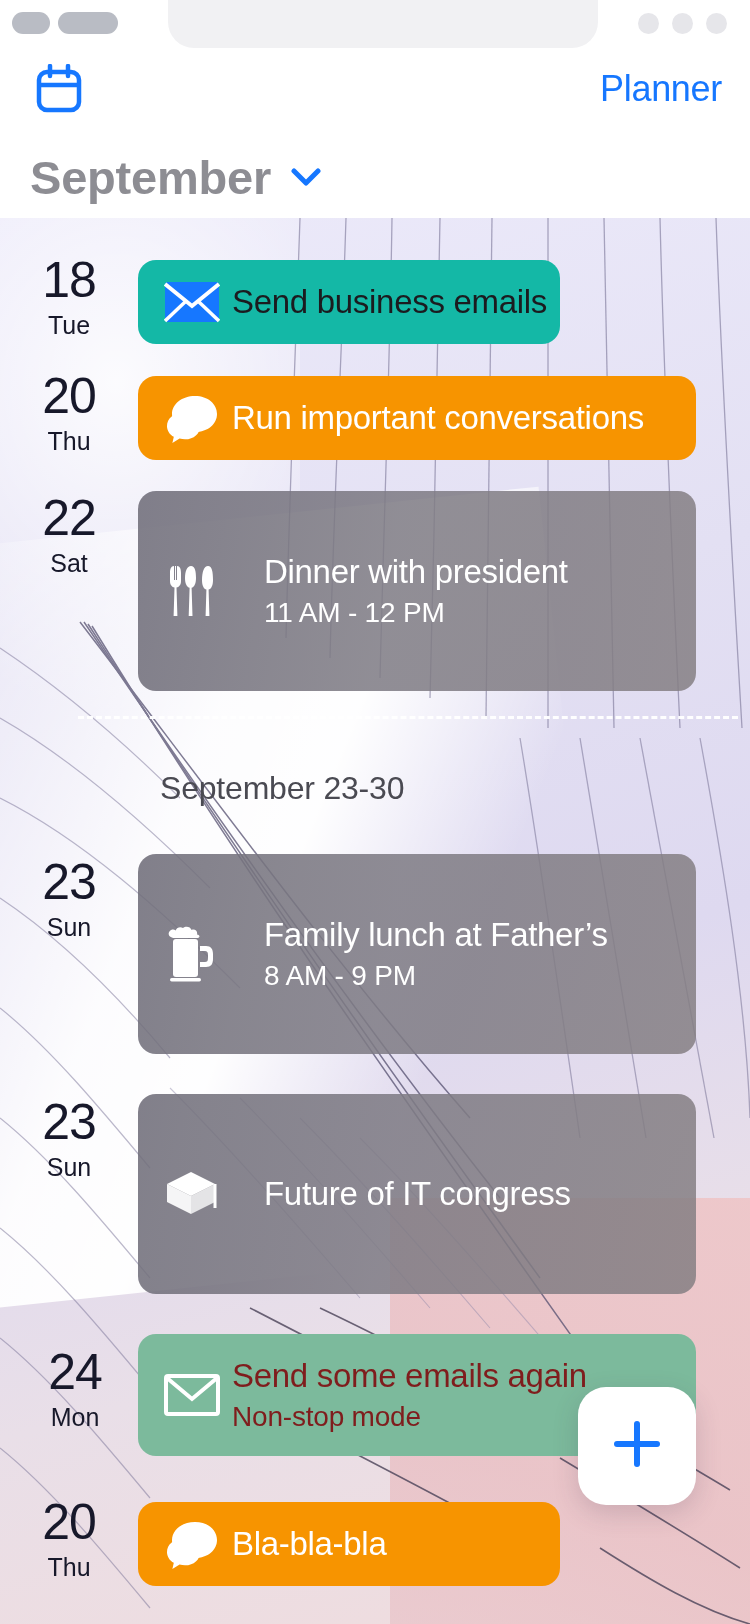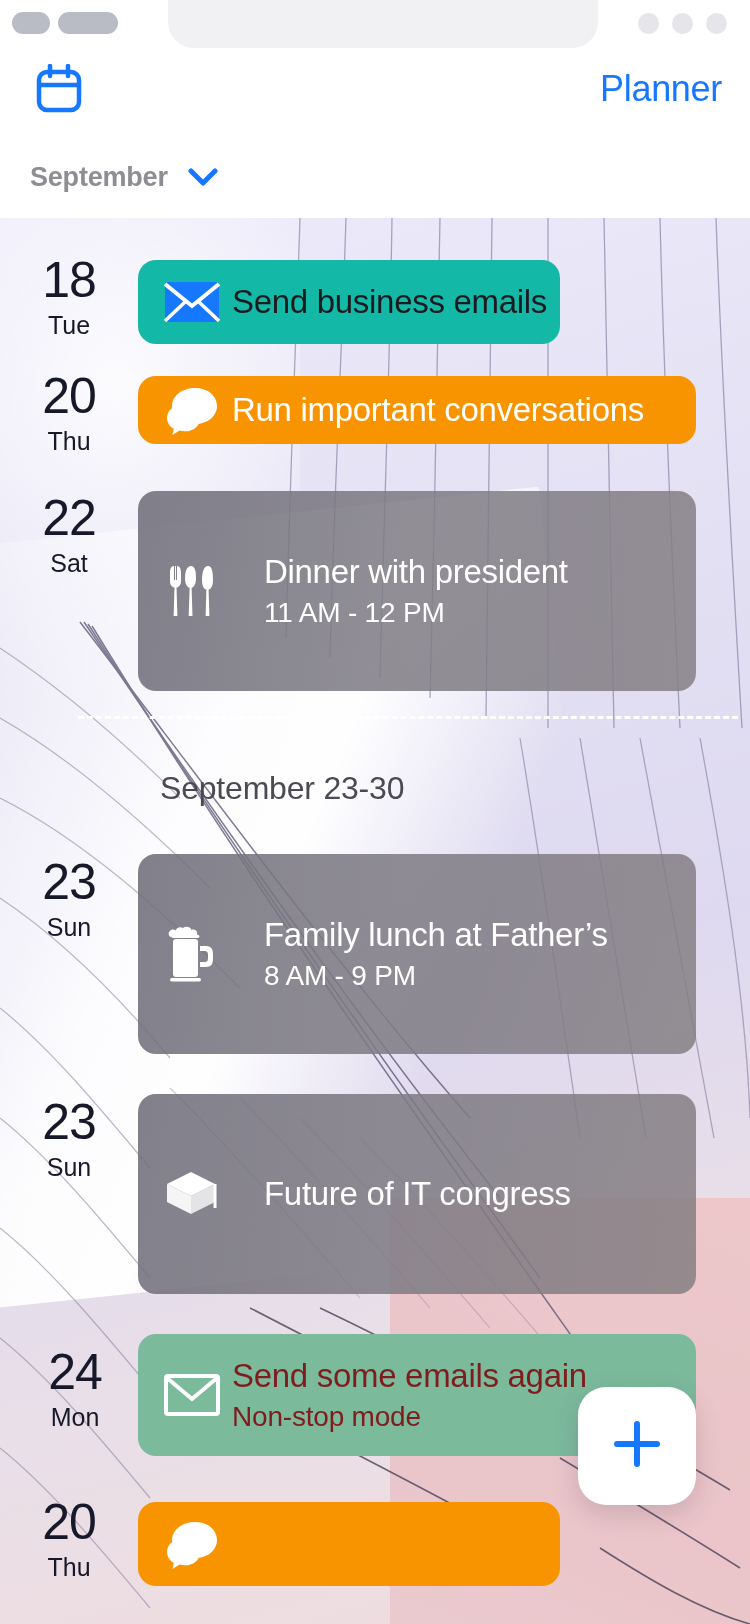--- a/index.html
+++ b/index.html
@@ -37,21 +37,21 @@
     font-family:"Liberation Sans", sans-serif;
   }
 
   
   .monthbar{
     position:absolute; left:0; top:136px; width:750px; height:82px;
     background:#ffffff; z-index:34;
     display:flex; align-items:center;
   }
   .month-label{
-    margin-left:30px; font-size:27px; font-weight:bold;
+    margin-left:30px; font-size:47px; font-weight:bold;
     color:#8d8d93; letter-spacing:-0.2px;
   }
   .month-chevron{ margin-left:20px; width:30px; height:18px; }
 
   
   .scroll{
     position:absolute; left:0; top:218px; width:750px; height:1406px;
     overflow:hidden; z-index:5;
   }
   .bg{
@@ -235,21 +235,21 @@
         <div class="card-title">Send business emails</div>
       </div>
     </div>
   </div>
 
   <div class="row" style="top:138px;">
     <div class="date" style="top:14px;">
       <div class="dnum">20</div>
       <div class="ddow">Thu</div>
     </div>
-    <div class="card orange wide" style="top:20px; height:68px; width:558px;">
+    <div class="card orange wide" style="top:20px; height:84px; width:558px;">
       <div class="card-icon">
         <svg width="54" height="50" viewBox="0 0 54 50">
           <path d="M30 3 C43 3 52 11 52 21 C52 31 43 39 30 39 C27 39 24.5 38.7 22 38 L13 44 L15 35.5 C9.5 32.6 7 27.2 7 21 C7 11 17 3 30 3 Z" fill="#ffffff"></path>
           <path d="M17 20 C8 20 2 26 2 33 C2 37.6 4.6 41.6 8.8 43.8 L7.4 50 L14.6 45.6 C16.4 46.1 18.2 46.3 20 46.3 C29 46.3 35 40.4 35 33.4" fill="#ffffff"></path>
         </svg>
       </div>
       <div class="card-text">
         <div class="card-title">Run important conversations</div>
       </div>
     </div>
@@ -342,20 +342,23 @@
     <div class="date" style="top:14px;">
       <div class="dnum">20</div>
       <div class="ddow">Thu</div>
     </div>
     <div class="card orange" style="top:20px; height:84px; width:422px;">
       <div class="card-icon">
         <svg width="54" height="50" viewBox="0 0 54 50">
           <path d="M30 3 C43 3 52 11 52 21 C52 31 43 39 30 39 C27 39 24.5 38.7 22 38 L13 44 L15 35.5 C9.5 32.6 7 27.2 7 21 C7 11 17 3 30 3 Z" fill="#ffffff"></path>
           <path d="M17 20 C8 20 2 26 2 33 C2 37.6 4.6 41.6 8.8 43.8 L7.4 50 L14.6 45.6 C16.4 46.1 18.2 46.3 20 46.3 C29 46.3 35 40.4 35 33.4" fill="#ffffff"></path>
         </svg>
+      </div>
+      <div class="card-text">
+        <div class="card-title">Bla-bla-bla</div>
       </div>
     </div>
   </div>
 
 </div>
 
 <div class="fab">
   <span>
     <svg width="54" height="54" viewBox="0 0 54 54">
       <line x1="27" y1="7" x2="27" y2="47" stroke="#1677ff" stroke-width="6" stroke-linecap="round"></line>

